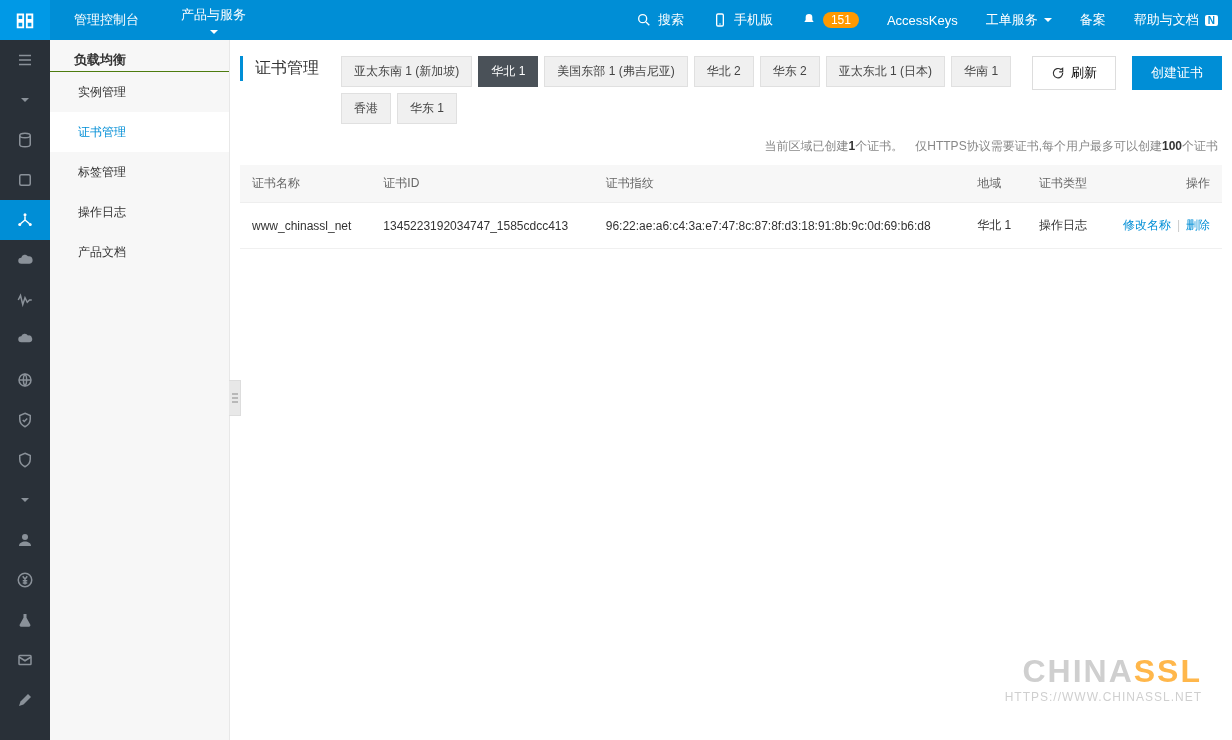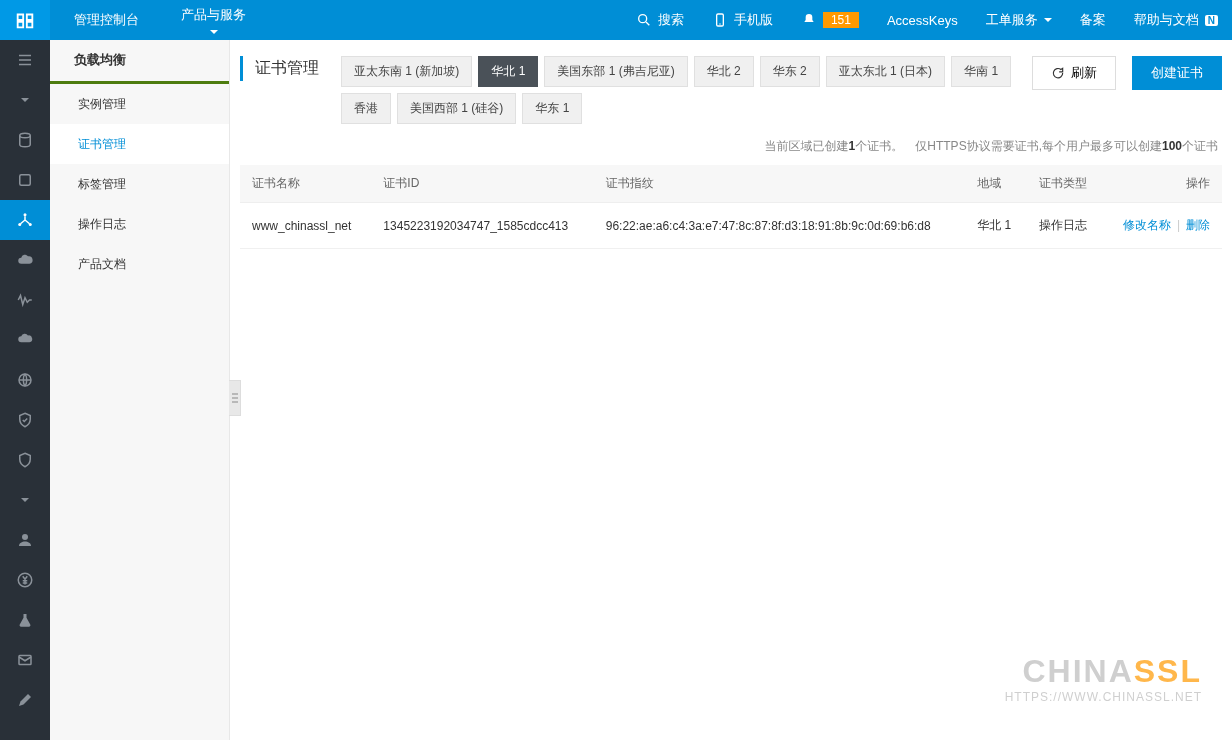--- a/index.html
+++ b/index.html
@@ -7,34 +7,34 @@
 
 
 .top-header { height: 40px; background: #008ed6; color: #fff; display: flex; align-items: center; }
 .logo-box { width: 50px; height: 40px; background: #0099e6; display: flex; align-items: center; justify-content: center; }
 .logo-box svg { width: 22px; height: 22px; fill: #fff; }
 .console-label { padding: 0 24px; font-size: 13px; }
 .products-menu { padding: 0 18px; font-size: 13px; display: flex; align-items: center; gap: 6px; cursor: pointer; flex-direction: column; }
 .header-spacer { flex: 1; }
 .header-item { padding: 0 14px; height: 40px; display: flex; align-items: center; gap: 6px; cursor: pointer; font-size: 13px; }
 .header-icon { width: 16px; height: 16px; fill: #fff; }
-.notif-badge { background: #ff9900; color: #fff; padding: 1px 8px; border-radius: 0; font-size: 12px; }
+.notif-badge { background: #ff9900; color: #fff; padding: 1px 8px; border-radius: 8px; font-size: 12px; }
 .caret-down { width: 0; height: 0; border-left: 4px solid transparent; border-right: 4px solid transparent; border-top: 4px solid #fff; display: inline-block; }
 .new-badge { background: #fff; color: #008ed6; font-size: 10px; padding: 0 3px; border-radius: 2px; font-weight: bold; }
 
 
 .icon-rail { position: absolute; left: 0; top: 40px; width: 50px; bottom: 0; background: #293038; display: flex; flex-direction: column; align-items: center; }
 .rail-item { width: 50px; height: 40px; display: flex; align-items: center; justify-content: center; cursor: pointer; color: #8a9199; }
 .rail-item.active { background: #008ed6; color: #fff; }
 .rail-item svg { width: 18px; height: 18px; fill: currentColor; }
 .rail-caret { width: 0; height: 0; border-left: 4px solid transparent; border-right: 4px solid transparent; border-top: 4px solid #8a9199; }
 
 
 .side-panel { position: absolute; left: 50px; top: 40px; width: 180px; bottom: 0; background: #f7f7f7; border-right: 1px solid #e8e8e8; }
-.side-title { height: 44px; line-height: 40px; padding: 0 24px; font-size: 13px; font-weight: bold; color: #333; border-bottom: 3px solid #4d7c0f; }
+.side-title { height: 32px; line-height: 40px; padding: 0 24px; font-size: 13px; font-weight: bold; color: #333; border-bottom: 1px solid #4d7c0f; }
 .side-item { height: 40px; line-height: 40px; padding: 0 28px; font-size: 12px; color: #333; cursor: pointer; }
 .side-item.active { background: #fff; color: #008ed6; }
 .collapse-tab { position: absolute; right: -12px; top: 340px; width: 12px; height: 36px; background: #e8e8e8; border: 1px solid #ddd; border-left: none; display: flex; align-items: center; justify-content: center; cursor: pointer; }
 
 
 .main { position: absolute; left: 230px; right: 0; top: 40px; bottom: 0; padding: 16px 10px; }
 .top-row { display: flex; align-items: flex-start; gap: 10px; }
 .page-title { font-size: 16px; padding: 2px 12px; border-left: 3px solid #008ed6; color: #333; white-space: nowrap; }
 .region-tabs { display: flex; flex-wrap: wrap; gap: 6px; flex: 1; }
 .region-tab { background: #f0f0f0; border: 1px solid #e0e0e0; padding: 6px 12px; font-size: 12px; color: #444; cursor: pointer; }
@@ -226,21 +226,20 @@
     <div class="page-title">证书管理</div>
     <div class="region-tabs" id="region-tabs">
         <div class="region-tab">亚太东南 1 (新加坡)</div>
         <div class="region-tab active">华北 1</div>
         <div class="region-tab">美国东部 1 (弗吉尼亚)</div>
         <div class="region-tab">华北 2</div>
         <div class="region-tab">华东 2</div>
         <div class="region-tab">亚太东北 1 (日本)</div>
         <div class="region-tab">华南 1</div>
         <div class="region-tab">香港</div>
-        <div class="region-tab">美国西部 1 (硅谷)</div>
         <div class="region-tab">华东 1</div>
       </div>
     <div class="action-buttons">
       <button class="btn">
         <svg width="14" height="14" viewBox="0 0 24 24">
             <path d="M20 12a8 8 0 1 1-3-6l3-2v6h-6" fill="none" stroke="#333" stroke-width="2"></path>
           </svg>
         <span>刷新</span>
       </button>
       <button class="btn btn-primary">

